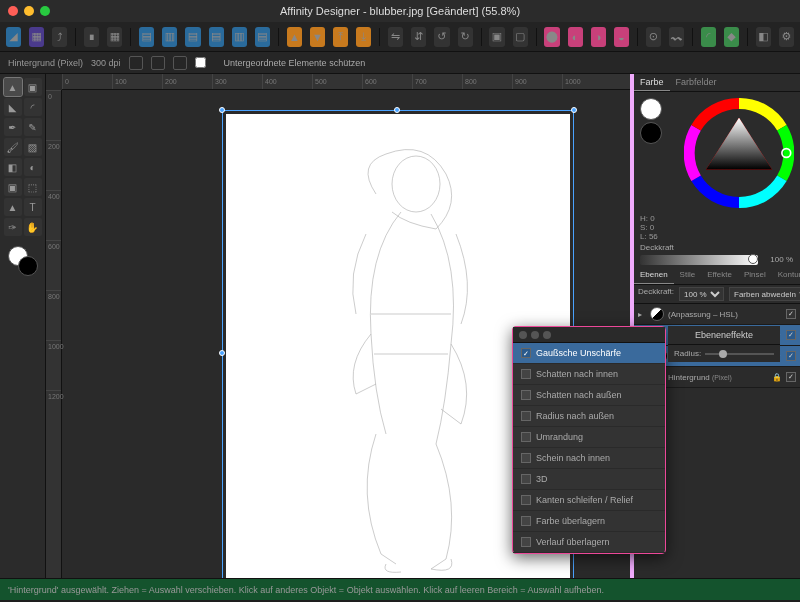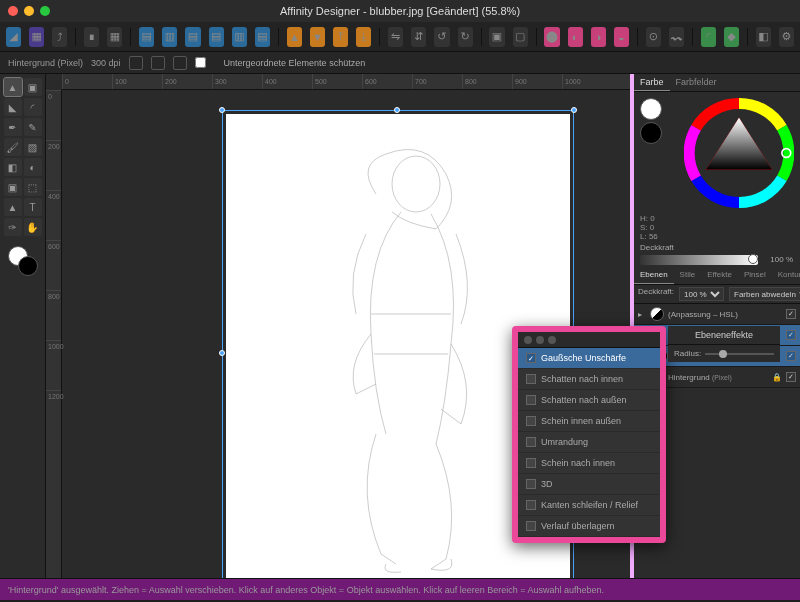--- a/index.html
+++ b/index.html
@@ -79,40 +79,40 @@
   .layer .type{color:#888;font-size:7px;}
   .layer.sel .type{color:#ccd;}
   .layer .fx{font-style:italic;font-size:8px;margin-right:2px;}
   .layer .chk{width:10px;height:10px;background:#333;border:1px solid #666;display:flex;align-items:center;justify-content:center;}
   .layer.sel .chk{background:#2a5a8c;}
   .layer .chk::after{content:'✓';font-size:7px;color:#ccc;}
   .layer .lock{font-size:8px;color:#888;}
   .layer.indent{padding-left:20px;}
 
   
-  .fx-panel { position:absolute; left:512px; top:326px; width:154px; background:#333; border:6px solid #ec4899; border-radius:4px; box-shadow:0 4px 16px rgba(0,0,0,0.6); }
+  .fx-panel { position:absolute; left:512px; top:326px; width:154px; background:#333; border:1px solid #ec4899; border-radius:4px; box-shadow:0 4px 16px rgba(0,0,0,0.6); }
   .fx-panel .fx-titlebar{height:16px;background:#2a2a2a;display:flex;align-items:center;padding:0 6px;gap:4px;border-bottom:1px solid #111;}
   .fx-panel .fx-titlebar span{width:8px;height:8px;border-radius:50%;background:#555;display:inline-block;}
   .fx-list{display:flex;flex-direction:column;}
   .fx-item{display:flex;align-items:center;gap:5px;padding:5px 8px;font-size:9px;border-bottom:1px solid #2a2a2a;}
   .fx-item.sel{background:#3a6a9c;color:#fff;}
   .fx-item .fxcb{width:10px;height:10px;background:#444;border:1px solid #666;}
   .fx-item.sel .fxcb{background:#2a5a8c;}
   .fx-item.sel .fxcb::after{content:'✓';font-size:7px;color:#fff;display:block;text-align:center;line-height:9px;}
 
   
   .fx-props { position:absolute; left:668px; top:326px; width:112px; background:#2b2b2b; }
   .fx-props-title{text-align:center;font-size:9px;padding:4px;color:#ccc;border-bottom:1px solid #111;}
   .fx-prop-row{display:flex;align-items:center;gap:4px;padding:4px 6px;font-size:8px;}
   .fx-prop-row .slider{flex:1;height:2px;background:#555;position:relative;}
   .fx-prop-row .slider .knob{position:absolute;left:20%;top:-3px;width:8px;height:8px;background:#aaa;border-radius:50%;}
   .fx-prop-row input[type=checkbox]{width:10px;height:10px;}
 
   
-  .statusbar { height:22px; background:#701a75; border-top:1px solid #111; display:flex; align-items:center; padding:0 8px; font-size:9px; color:#999; }
+  .statusbar { height:22px; background:#14532d; border-top:1px solid #111; display:flex; align-items:center; padding:0 8px; font-size:9px; color:#999; }
 </style>
 </head>
 <body>
 
 <div class="titlebar">
   <div class="traffic">
     <span class="tl-close"></span>
     <span class="tl-min"></span>
     <span class="tl-max"></span>
   </div>
@@ -376,37 +376,41 @@
       <div class="fx-item">
         <span class="fxcb"></span>
         <span>Schatten nach innen</span>
       </div>
       <div class="fx-item">
         <span class="fxcb"></span>
         <span>Schatten nach außen</span>
       </div>
       <div class="fx-item">
         <span class="fxcb"></span>
-        <span>Schein innen außen</span>
+        <span>Radius nach außen</span>
       </div>
       <div class="fx-item">
         <span class="fxcb"></span>
         <span>Umrandung</span>
       </div>
       <div class="fx-item">
         <span class="fxcb"></span>
         <span>Schein nach innen</span>
       </div>
       <div class="fx-item">
         <span class="fxcb"></span>
         <span>3D</span>
       </div>
       <div class="fx-item">
         <span class="fxcb"></span>
         <span>Kanten schleifen / Relief</span>
+      </div>
+      <div class="fx-item">
+        <span class="fxcb"></span>
+        <span>Farbe überlagern</span>
       </div>
       <div class="fx-item">
         <span class="fxcb"></span>
         <span>Verlauf überlagern</span>
       </div>
     </div>
 </div>
 
 <div class="fx-props">
   <div class="fx-props-title">Ebeneneffekte</div>

